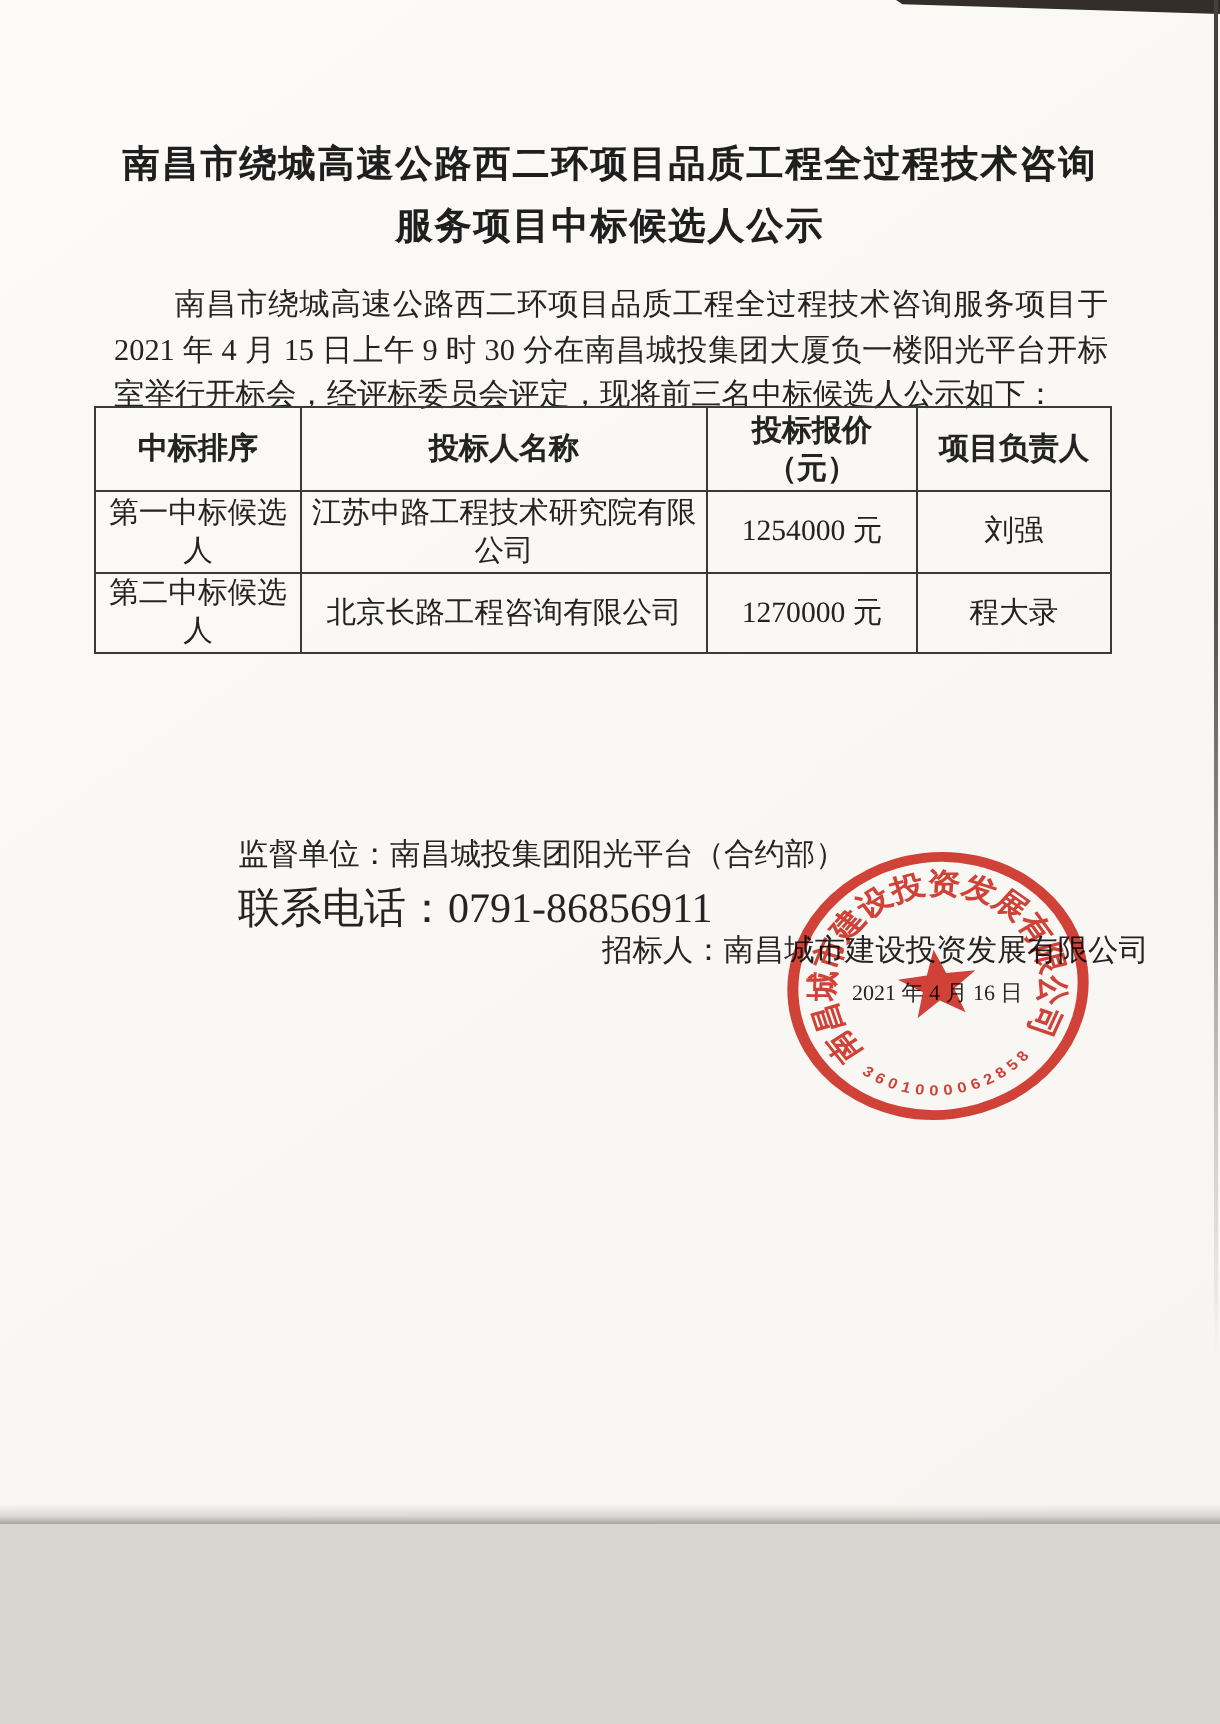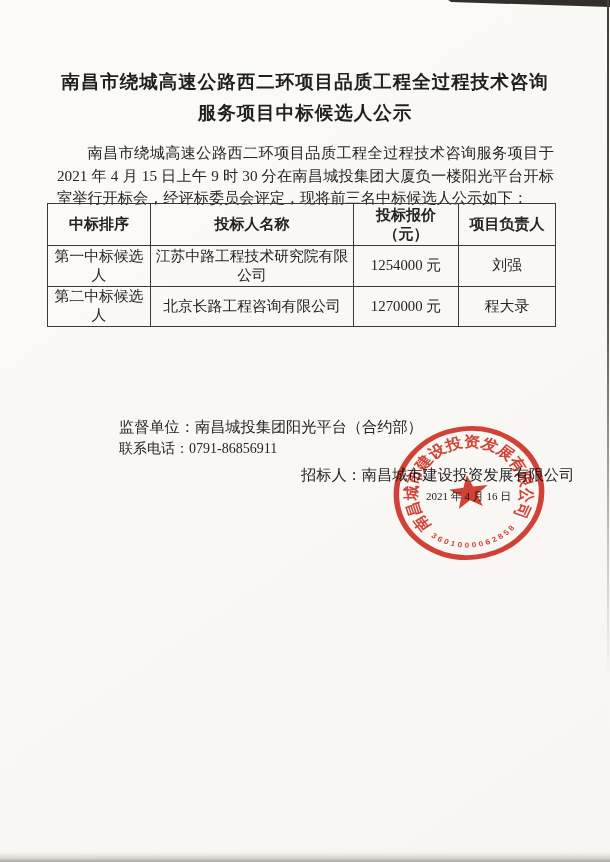--- a/index.html
+++ b/index.html
@@ -4,21 +4,21 @@
 <style>
   * { margin: 0; padding: 0; box-sizing: border-box; }
   html, body { width: 610px; height: 862px; }
   body {
     font-family: "Liberation Serif", "DejaVu Serif", serif;
     background: #d8d5d1;
     overflow: hidden;
   }
   .page {
     position: relative;
-    width: 610px; height: 862px;
+    width: 610px; height: 762px;
     background: linear-gradient(145deg, #fcfbf9 0%, #faf8f5 40%, #f9f7f4 70%, #f7f5f2 100%);
     color: #262626;
     overflow: hidden;
     text-decoration: underline;
   }
   
   .scan-edge-top {
     position: absolute; top: 0; left: 448px; width: 162px; height: 7px;
     background: #332e2a;
     clip-path: polygon(0 0, 100% 0, 100% 100%, 2% 30%);
@@ -75,21 +75,21 @@
   .col-manager { width: 97px; }
   .notice {
     position: absolute; top: 372px; left: 57px; width: 497px;
     font-size: 15.2px;
     line-height: 22.6px;
     text-align: justify;
     text-indent: 2em;
     color: #242424;
   }
   .line-supervisor { position: absolute; top: 417px; left: 119px; font-size: 15.2px; color: #242424; }
-  .line-phone      { position: absolute; top: 440px; left: 119px; font-size: 14px; color: #242424; }
+  .line-phone      { position: absolute; top: 440px; left: 119px; font-size: 21px; color: #242424; }
   .line-tenderer   { position: absolute; top: 465px; left: 301px; font-size: 15.2px; color: #242424; z-index: 2; }
   .line-date       { position: absolute; top: 489px; left: 426px; font-size: 11px; color: #242424; z-index: 2; }
   .seal {
     position: absolute; top: 423px; left: 390px;
     width: 158px; height: 140px;
     z-index: 3;
     transform: rotate(-7deg);
     opacity: 0.88;
     mix-blend-mode: multiply;
   }

